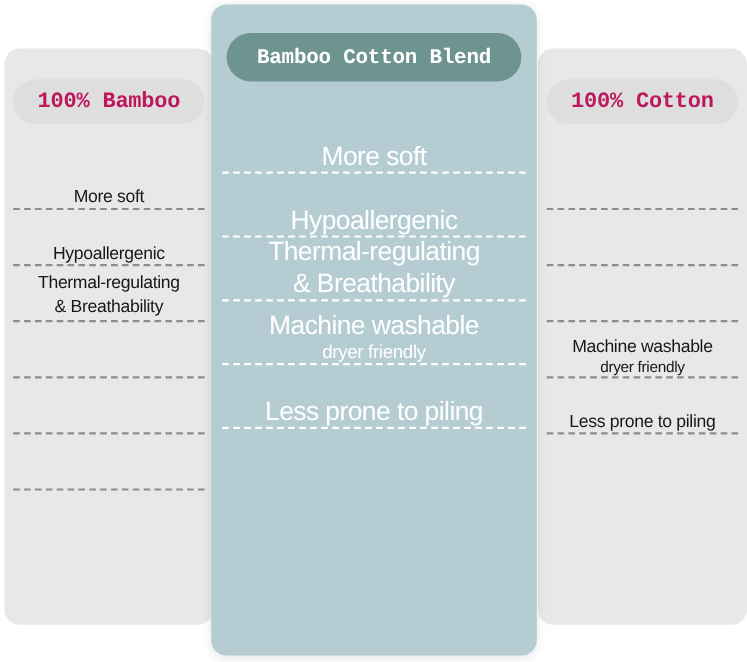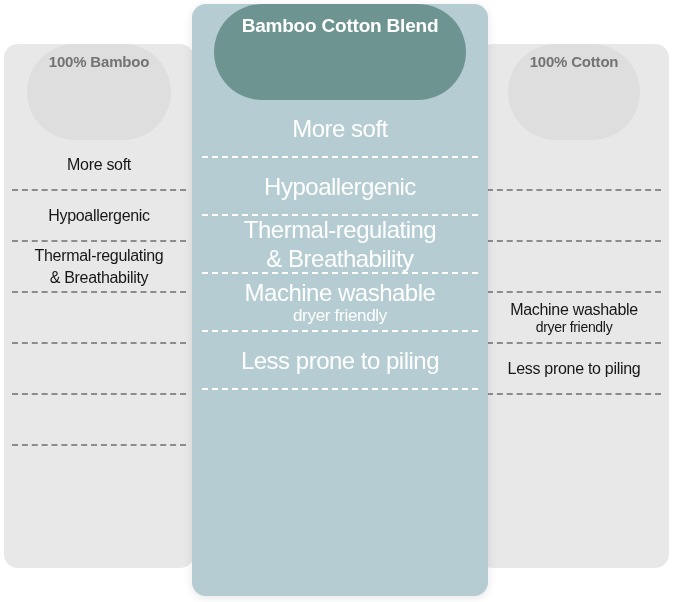--- a/index.html
+++ b/index.html
@@ -29,52 +29,54 @@
 
   .panel-side {
     width: 190px;
     top: 44px;
     height: 524px;
     background: #e8e8e8;
     padding: 0 8px;
   }
 
   .panel-left  { left: 4px; }
-  .panel-right { left: 479px; }
+  .panel-right { left: 489px; }
 
   .panel-center {
     left: 192px;
     top: 4px;
     width: 296px;
     height: 592px;
     background: #b5ccd2;
     padding: 0 10px;
     box-shadow: 0 2px 10px rgba(0,0,0,0.10);
     z-index: 5;
   }
 
   
   .pill-wrap {
     display: flex;
     justify-content: center;
+    align-items: center;
+    font-family: Liberation Mono, monospace;
   }
   .pill-wrap-side   { height: 96px; }
   .pill-wrap-center { height: 96px; }
 
   .pill {
     display: inline-block;
     border-radius: 999px;
     font-weight: bold;
     text-align: center;
     white-space: nowrap;
   }
   .pill-side {
     background: #dedede;
-    color: #737373;
-    font-size: 15px;
+    color: #be185d;
+    font-size: 20px;
     padding: 9px 22px;
     letter-spacing: -0.2px;
   }
   .pill-center {
     background: #6d9490;
     color: #ffffff;
     font-size: 19px;
     padding: 11px 28px;
     letter-spacing: -0.2px;
   }
@@ -82,21 +84,21 @@
   
   .rows {
     position: relative;
   }
 
   .row {
     box-sizing: border-box;
     display: flex;
     flex-direction: column;
     align-items: center;
-    justify-content: center;
+    justify-content: flex-end;
     text-align: center;
   }
 
   .row-side {
     height: 51px;
     border-bottom: 2px dashed #8c8c8c;
     color: #171717;
     padding: 0 4px;
   }
   .row-side .row-main {

